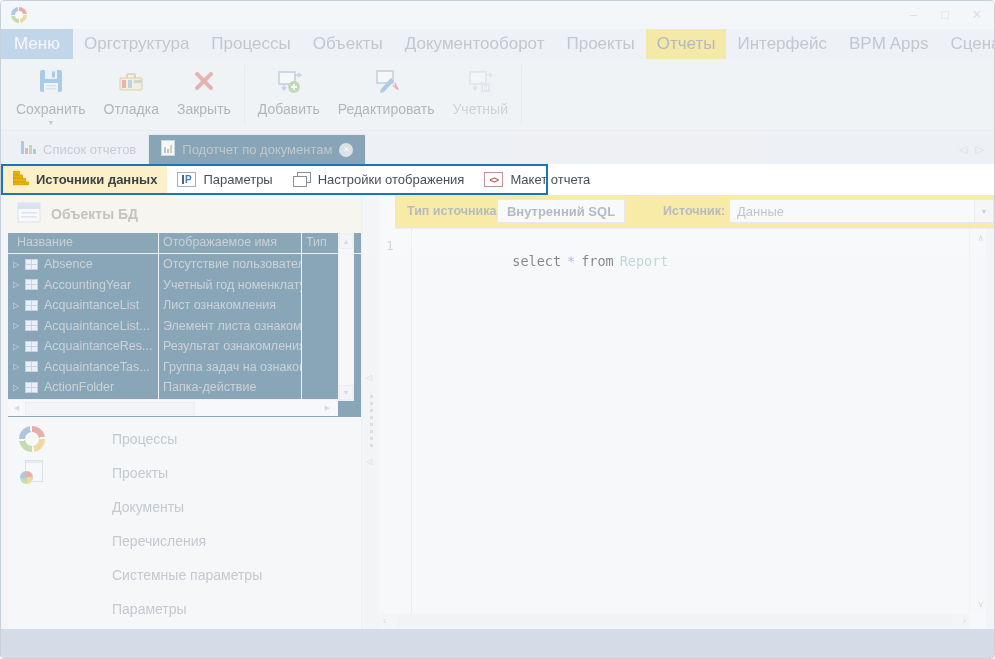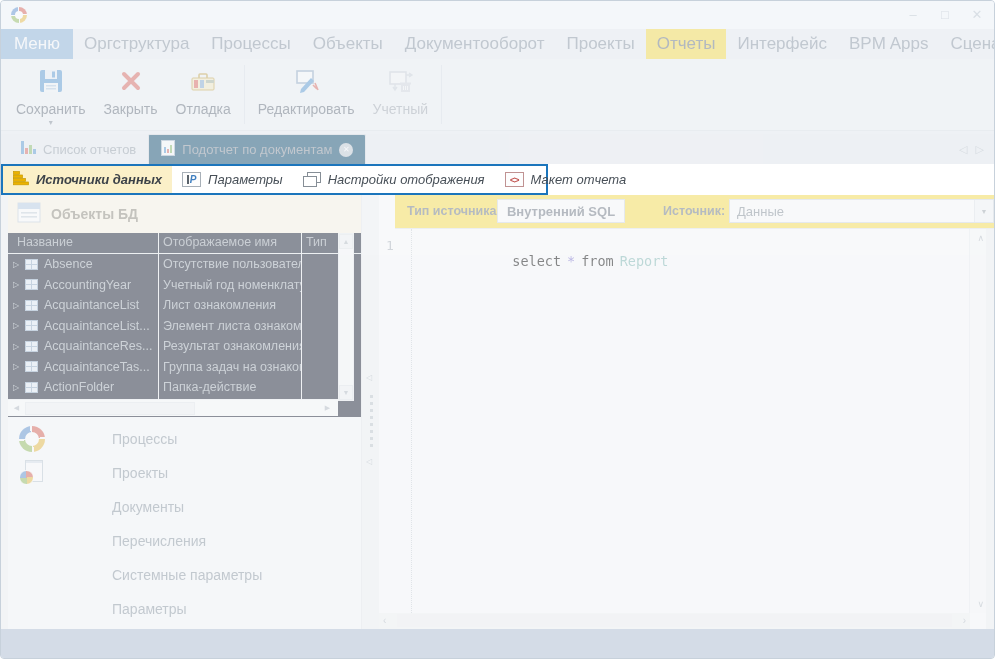--- a/index.html
+++ b/index.html
@@ -33,41 +33,41 @@
 
   
   .tabrow{position:absolute;left:0;top:133px;width:100%;height:30px;background:#edf0f3;display:flex;align-items:stretch;padding-left:8px;box-sizing:border-box;}
   .dtab{display:flex;align-items:center;gap:7px;padding:0 12px;font-size:13px;color:#98a2ac;white-space:nowrap;}
   .dtab-active{background:#0c4a6e;border:1px solid #d9dfe5;border-bottom:none;border-radius:2px 2px 0 0;color:#8d97a1;}
   .tab-close{width:14px;height:14px;border-radius:50%;background:#c6ced6;color:#ffffff;font-size:8px;
     display:flex;align-items:center;justify-content:center;}
   .tab-scrolls{margin-left:auto;margin-right:10px;align-self:center;color:#b9c1c9;font-size:11px;display:flex;gap:8px;}
 
   
-  .toolbar-row{position:absolute;left:0;top:163px;width:100%;height:41px;background:#ffffff;border-bottom:6px solid #14532d;box-sizing:border-box;font-style:italic;}
+  .toolbar-row{position:absolute;left:0;top:163px;width:100%;height:41px;background:#ffffff;border-bottom:6px solid #14532d;box-sizing:border-box;}
   .toolbar-box{position:absolute;left:0;top:0;height:31px;width:547px;border:2px solid #1b75bc;box-sizing:border-box;
     display:flex;align-items:stretch;background:#ffffff;}
   .vbtn{display:flex;align-items:center;gap:7px;padding:0 10px;font-size:13px;color:#474f57;white-space:nowrap;}
   .vbtn-active{background:#fbf0c8;font-weight:bold;color:#3c4248;}
   .vsep{width:1px;background:#d4dae0;margin:5px 0;}
   .icon-frame{display:inline-flex;align-items:center;justify-content:center;gap:1px;width:19px;height:15px;
     border:1px solid #a8b0b8;background:#fdfdfd;box-sizing:border-box;font-weight:bold;}
   .ip-bar{width:2px;height:9px;background:#5a626a;}
   .ip-letter{color:#3d7ec0;font-size:10px;font-weight:bold;}
   .angle-frame{border-color:#c09292;}
   .angle-text{color:#c0504d;font-size:9px;font-weight:bold;letter-spacing:-1px;}
   .win-overlap{position:relative;width:18px;height:15px;}
   .win-overlap::before{content:"";position:absolute;right:0;top:0;width:12px;height:9px;border:1px solid #868e96;background:#fff;}
   .win-overlap::after{content:"";position:absolute;left:0;bottom:0;width:12px;height:9px;border:1px solid #868e96;background:#fff;}
 
   
   .main{position:absolute;left:0;top:194px;width:100%;bottom:29px;background:#f2f4f6;}
 
   
-  .left-panel{position:absolute;left:7px;top:0;width:353px;height:100%;background:#0f172a;}
+  .left-panel{position:absolute;left:7px;top:0;width:353px;height:100%;background:#0c4a6e;}
   .db-header{position:absolute;left:0;top:0;width:100%;height:38px;background:#fcf7e6;display:flex;align-items:center;gap:10px;padding-left:9px;box-sizing:border-box;}
   .db-title{font-size:14px;font-weight:bold;color:#8d877a;}
   .thead{position:absolute;left:0;top:38px;width:100%;height:20px;border-bottom:1px solid #e6eaee;font-size:12.5px;color:#9aa3ad;}
   .th-name{position:absolute;left:9px;top:2px;}
   .th-display{position:absolute;left:155px;top:2px;}
   .th-type{position:absolute;left:298px;top:2px;}
   .tbody{position:absolute;left:0;top:59px;width:329px;height:144px;overflow:hidden;}
   .trow{position:relative;height:20.5px;display:flex;align-items:center;font-size:12.5px;color:#a2aab4;}
   .expander{width:12px;margin-left:5px;font-size:8px;color:#b4bcc4;}
   .row-ticon{width:17px;display:inline-flex;}
@@ -175,38 +175,50 @@
             <rect x="10" y="19" width="10" height="1.5" fill="#b9cfe4"></rect>
             <rect x="10" y="22" width="10" height="1.5" fill="#b9cfe4"></rect>
           </svg>
       </span>
       <span class="rlabel">Сохранить</span>
       <span class="rdrop">▾</span>
     </div>
     <div class="rbtn">
       <span class="ricon">
         <svg width="30" height="30" viewBox="0 0 30 30">
-            <path d="M8 8 L22 22 M22 8 L8 22" stroke="#dd6a60" stroke-width="4" stroke-linecap="round" fill="none"></path>
-          </svg>
-      </span>
-      <span class="rlabel">Закрыть</span>
-    </div>
-    <div class="rbtn">
-      <span class="ricon">
-        <svg width="30" height="30" viewBox="0 0 30 30">
             <path d="M11 13 v-4 a1 1 0 0 1 1-1 h6 a1 1 0 0 1 1 1 v4" fill="none" stroke="#c9a94e" stroke-width="1.6"></path>
             <rect x="4" y="12" width="22" height="12" rx="1" fill="#f7edc6" stroke="#c9a94e"></rect>
             <rect x="6" y="14" width="4" height="8" fill="#e2675c"></rect>
             <rect x="12" y="14" width="4" height="8" fill="#8ab0d4"></rect>
             <rect x="18" y="14" width="8" height="3" fill="#a9b6a0"></rect>
           </svg>
       </span>
       <span class="rlabel">Отладка</span>
     </div>
+    <div class="rbtn">
+      <span class="ricon">
+        <svg width="30" height="30" viewBox="0 0 30 30">
+            <path d="M8 8 L22 22 M22 8 L8 22" stroke="#dd6a60" stroke-width="4" stroke-linecap="round" fill="none"></path>
+          </svg>
+      </span>
+      <span class="rlabel">Закрыть</span>
+    </div>
     <div class="rsep"></div>
+    <div class="rbtn">
+      <span class="ricon">
+        <svg width="30" height="30" viewBox="0 0 30 30">
+            <rect x="5" y="6" width="16" height="12" fill="#fff" stroke="#93acc6" stroke-width="1.6"></rect>
+            <path d="M21 9 h5 M24 7 l3 2 -3 2" stroke="#93acc6" stroke-width="1.4" fill="none"></path>
+            <path d="M10 18 v5 M8 21 l2 3 2 -3" stroke="#93acc6" stroke-width="1.4" fill="none"></path>
+            <circle cx="20" cy="21" r="6" fill="#8cc06a"></circle>
+            <path d="M20 18 v6 M17 21 h6" stroke="#fff" stroke-width="1.8"></path>
+          </svg>
+      </span>
+      <span class="rlabel">Добавить</span>
+    </div>
     <div class="rbtn">
       <span class="ricon">
         <svg width="30" height="30" viewBox="0 0 30 30">
             <rect x="6" y="5" width="16" height="12" fill="#fff" stroke="#93acc6" stroke-width="1.6"></rect>
             <path d="M10 23 L20 12 l3 3 -10 11 -4 1 z" fill="#5b9bd5"></path>
             <path d="M22 19 l4 4 M24 17 l3 7" stroke="#dd6a60" stroke-width="1.6" fill="none"></path>
           </svg>
       </span>
       <span class="rlabel">Редактировать</span>
     </div>

